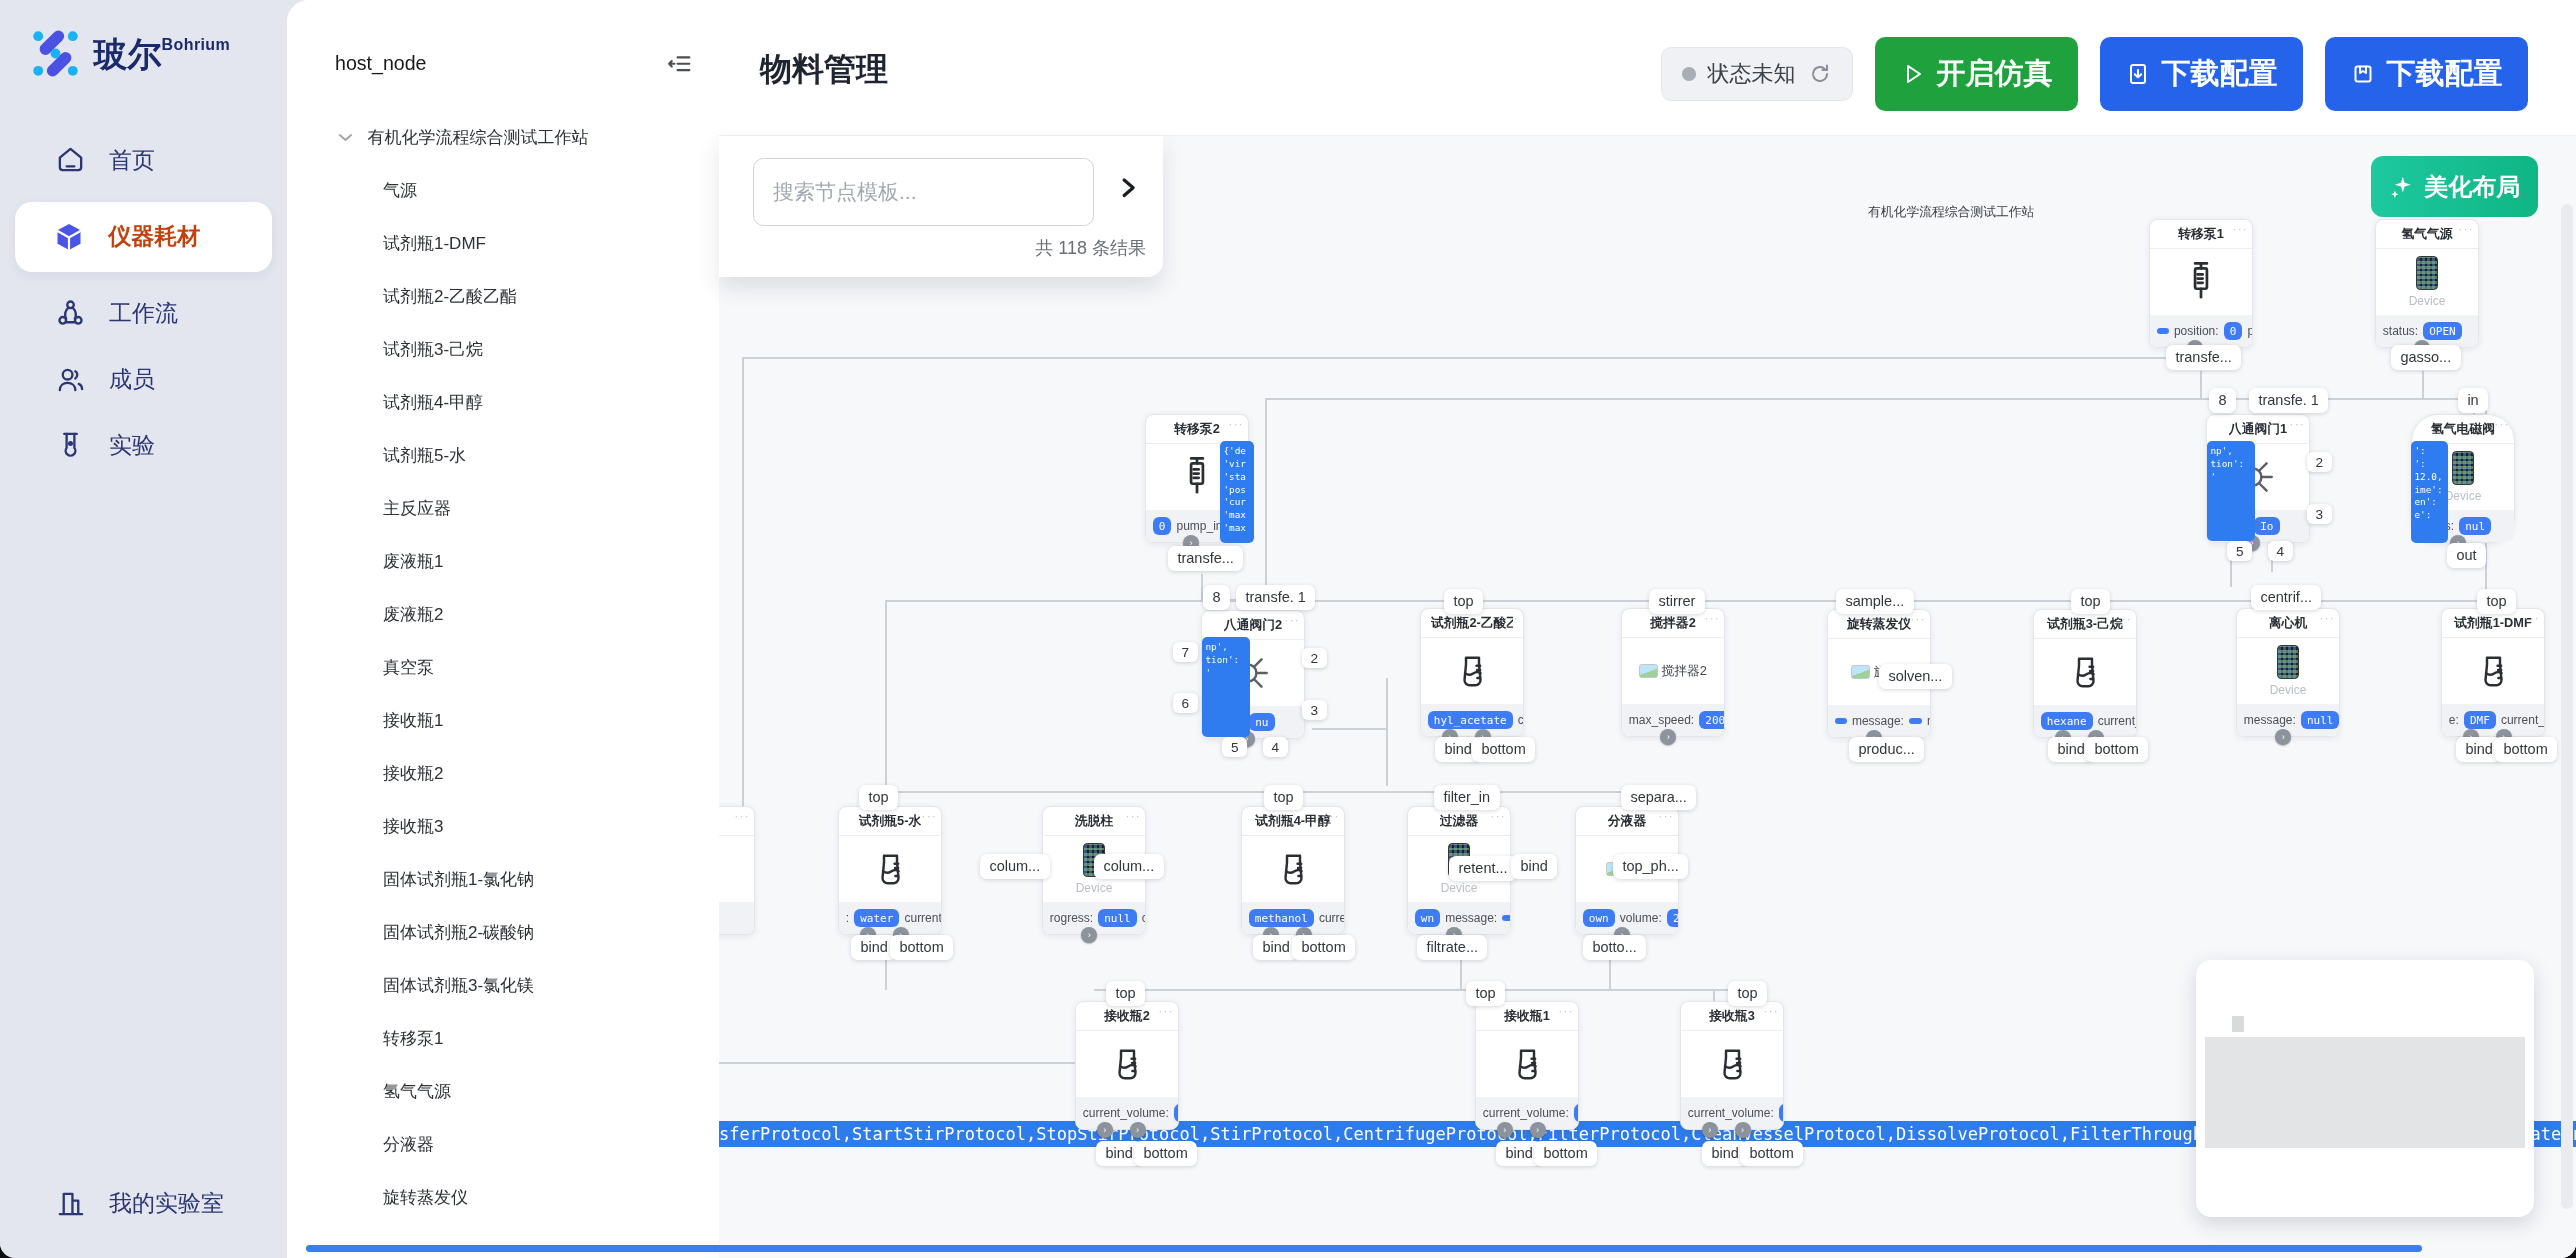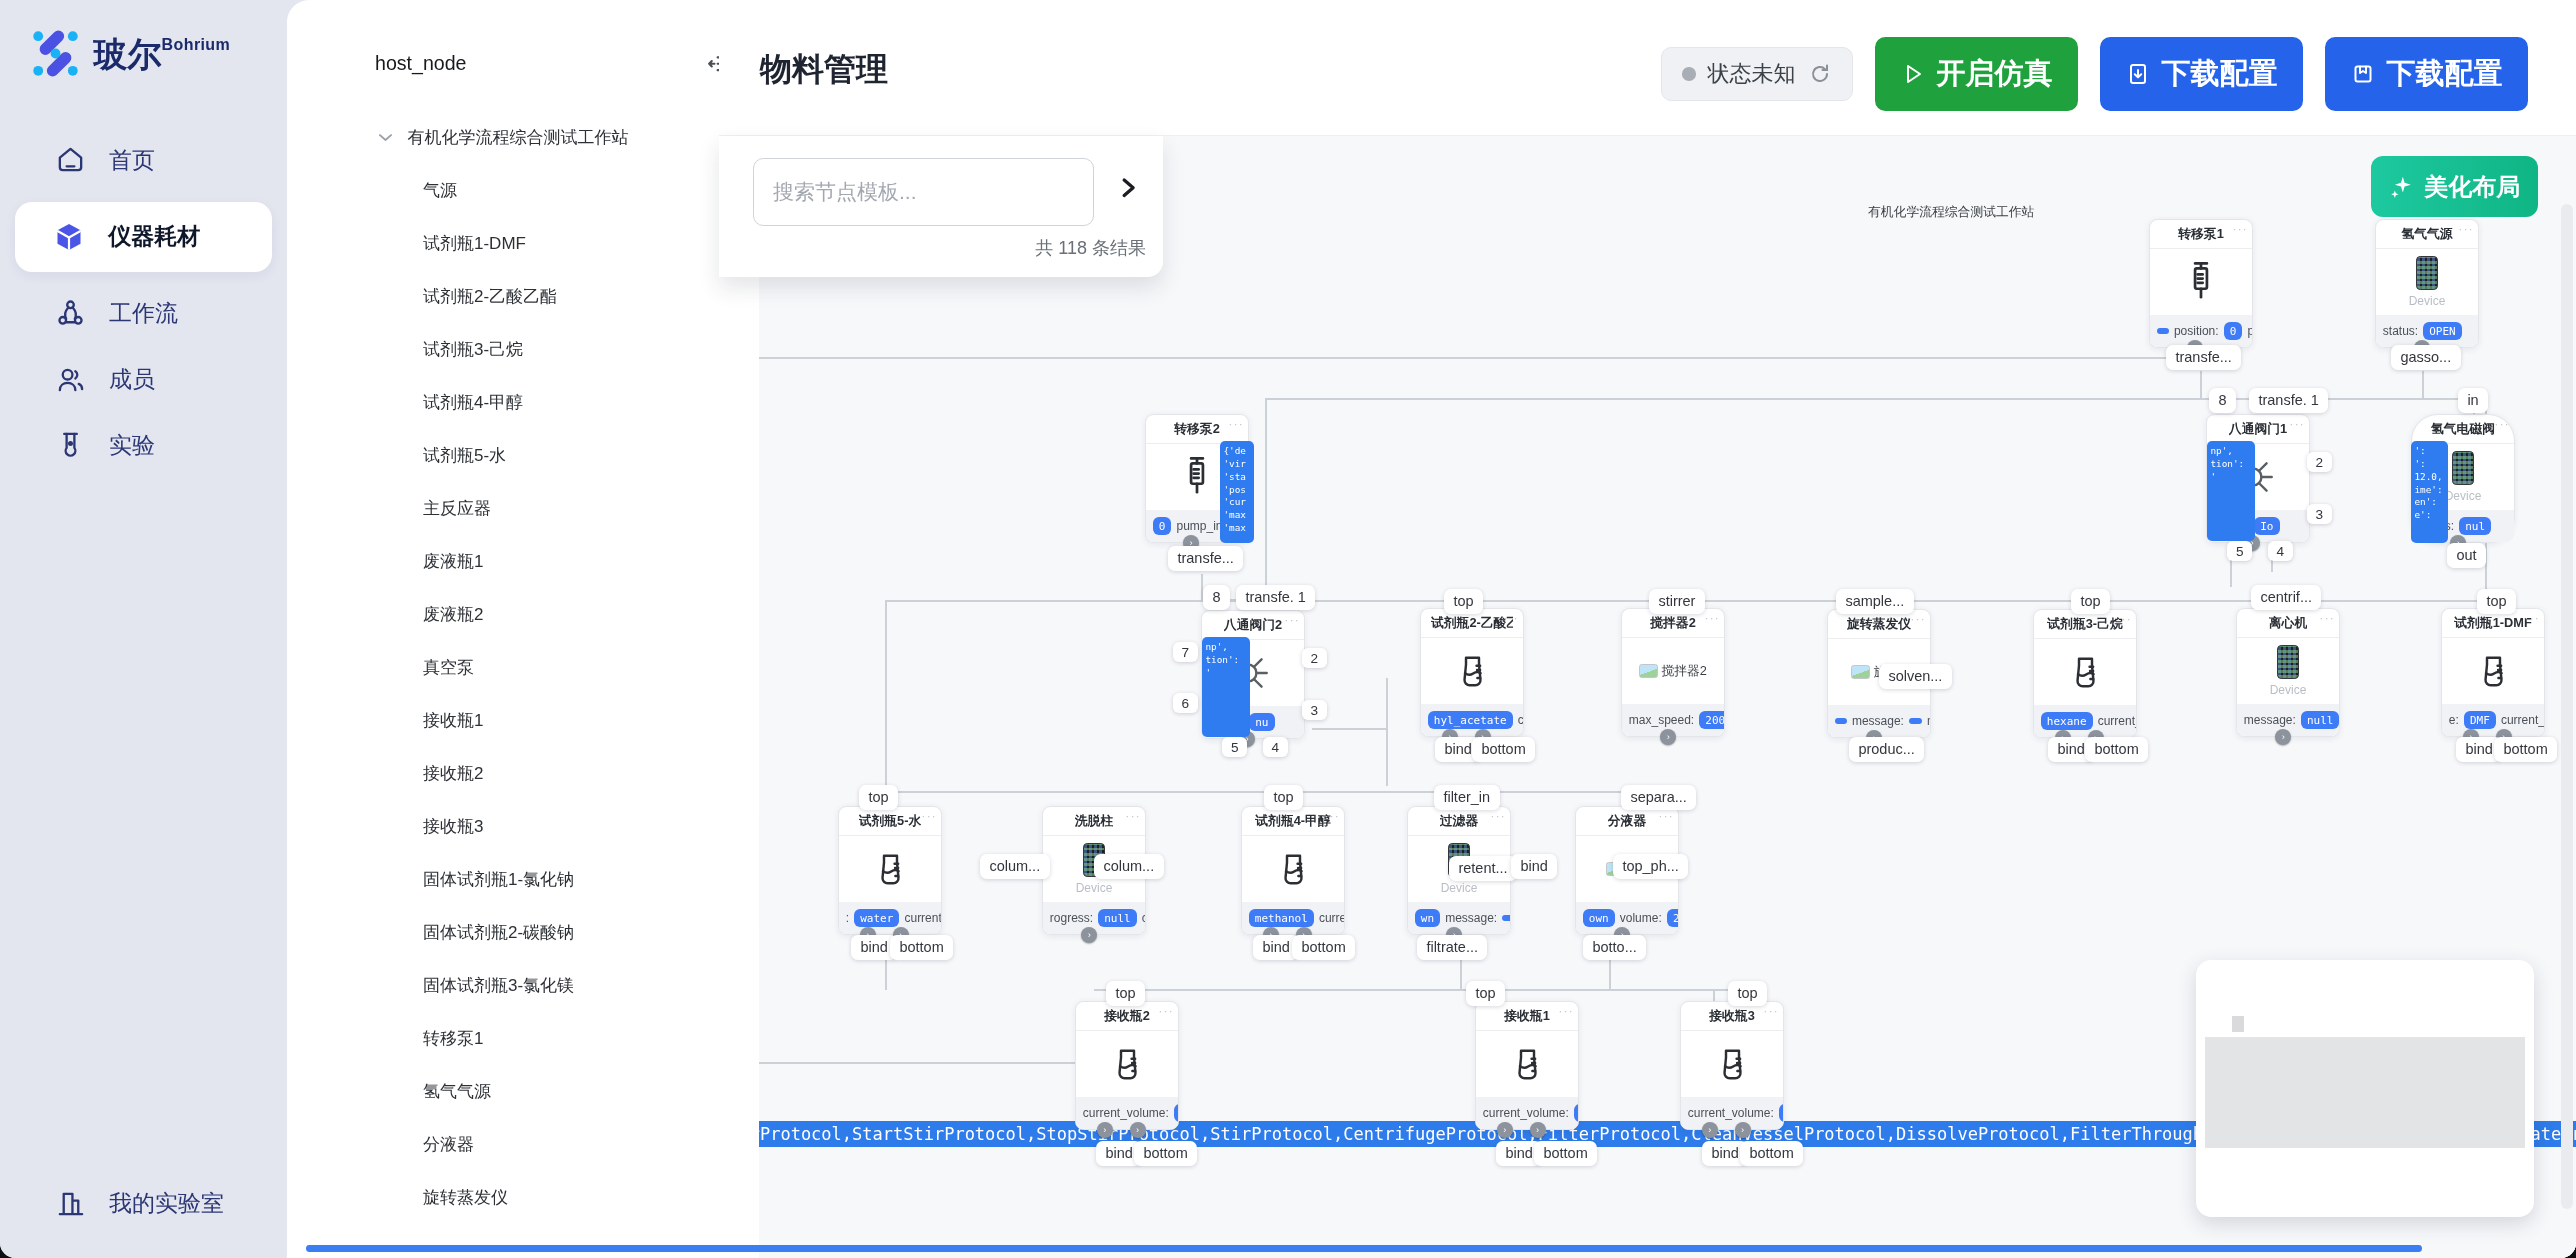--- a/index.html
+++ b/index.html
@@ -9,28 +9,28 @@
   
   .sidebar{position:absolute;left:0;top:0;width:287px;height:100%;background:#E3E5EF;z-index:30;}
   .logo{display:flex;align-items:center;gap:13.6px;padding:29px 0 0 31px;}
   .logo-txt{display:flex;flex-direction:row;line-height:1.05;}
   .logo-cn{font-size:34px;font-weight:bold;color:#1b2a6b;}
   .logo-en{font-size:16px;font-weight:bold;color:#1b2a6b;letter-spacing:0.4px;}
   .nav{margin-top:46px;display:flex;flex-direction:column;}
   .nav-item{display:flex;align-items:center;gap:22px;height:66px;padding-left:53px;color:#2b3674;
             font-size:23px;cursor:pointer;}
   .nav-item.active{background:#fff;border-radius:17px;margin:8.5px 15.3px;padding-left:37px;height:70px;
-                   font-weight:bold;color:#0f172a;box-shadow:0 3.4px 12px rgba(40,50,90,.06);}
+                   font-weight:bold;color:#c2410c;box-shadow:0 3.4px 12px rgba(40,50,90,.06);}
   .nav-icon{width:34px;height:34px;display:flex;align-items:center;justify-content:center;}
   .nav-bottom{position:absolute;left:0;bottom:22px;width:100%;}
   
   .content{position:absolute;left:287px;top:0;right:0;bottom:0;background:#fff;
            border-top-left-radius:22px;overflow:hidden;}
   
-  .tree{position:absolute;left:0;top:0;width:432px;bottom:0;background:#fff;z-index:12;padding:48px 24px 0 48px;margin-left:40px;}
+  .tree{position:absolute;left:0;top:0;width:432px;bottom:0;background:#fff;z-index:12;padding:48px 24px 0 48px;}
   .tree-head{display:flex;align-items:center;justify-content:space-between;}
   .tree-title{font-size:19.6px;color:#17191c;}
   .collapse-btn{width:31px;height:31px;display:flex;align-items:center;justify-content:center;cursor:pointer;}
   .tree-list{margin-top:32px;}
   .tree-row{display:flex;align-items:center;gap:12px;height:53px;font-size:17px;color:#2d3136;cursor:pointer;white-space:nowrap;}
   .tree-row .chev{width:20.4px;height:20.4px;flex:0 0 20.4px;display:flex;align-items:center;justify-content:center;}
   .tree-row.child{padding-left:48px;}
   
   .main{position:absolute;left:432px;top:0;right:0;bottom:0;background:#fff;}
   .topbar{position:relative;height:136px;background:#fff;border-bottom:1.7px solid #eef0f3;z-index:14;}

